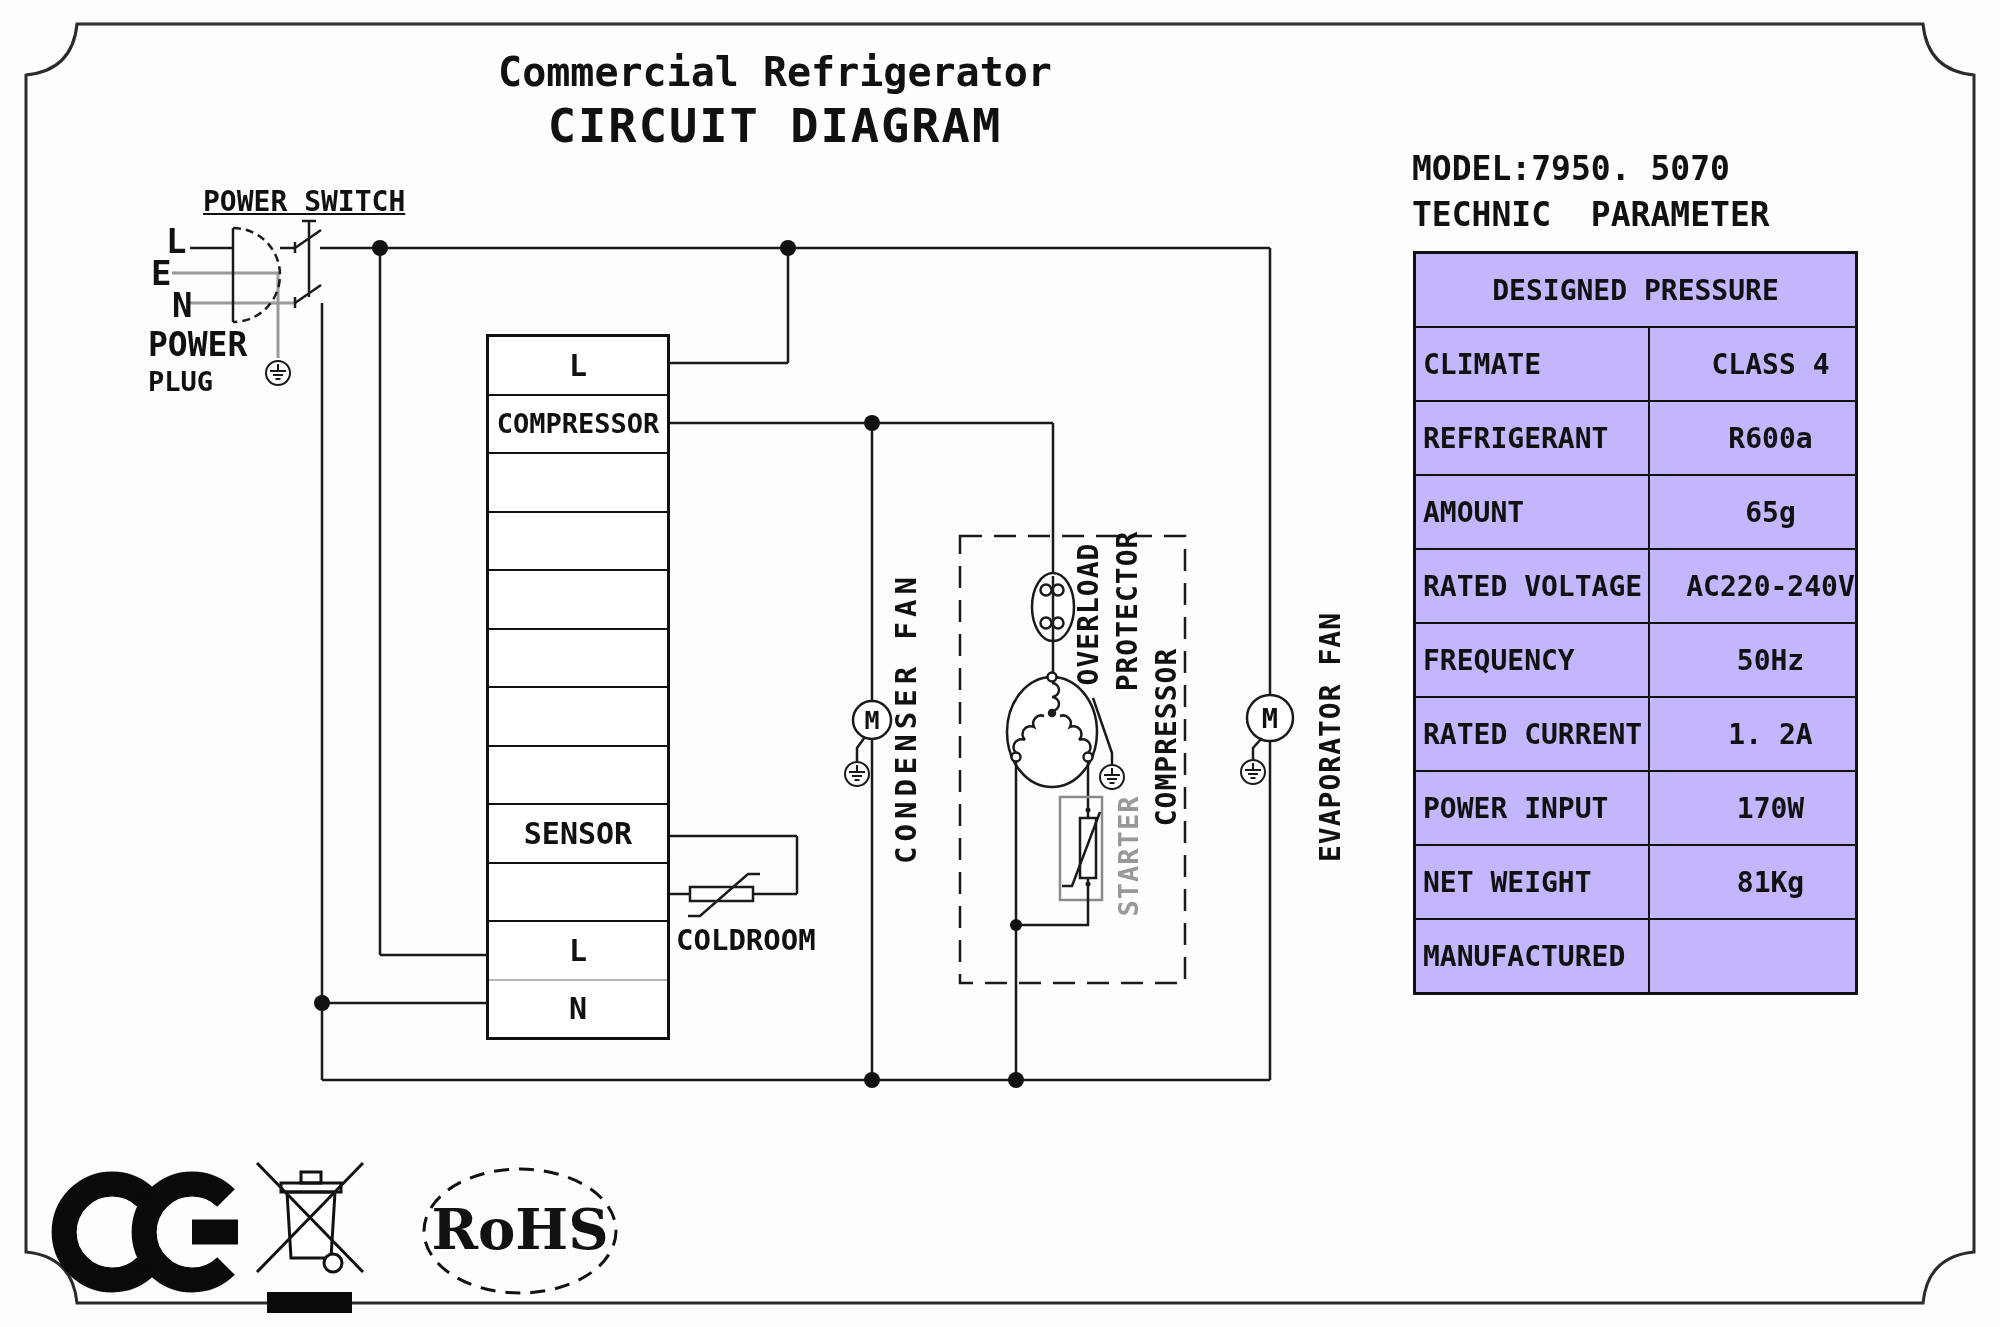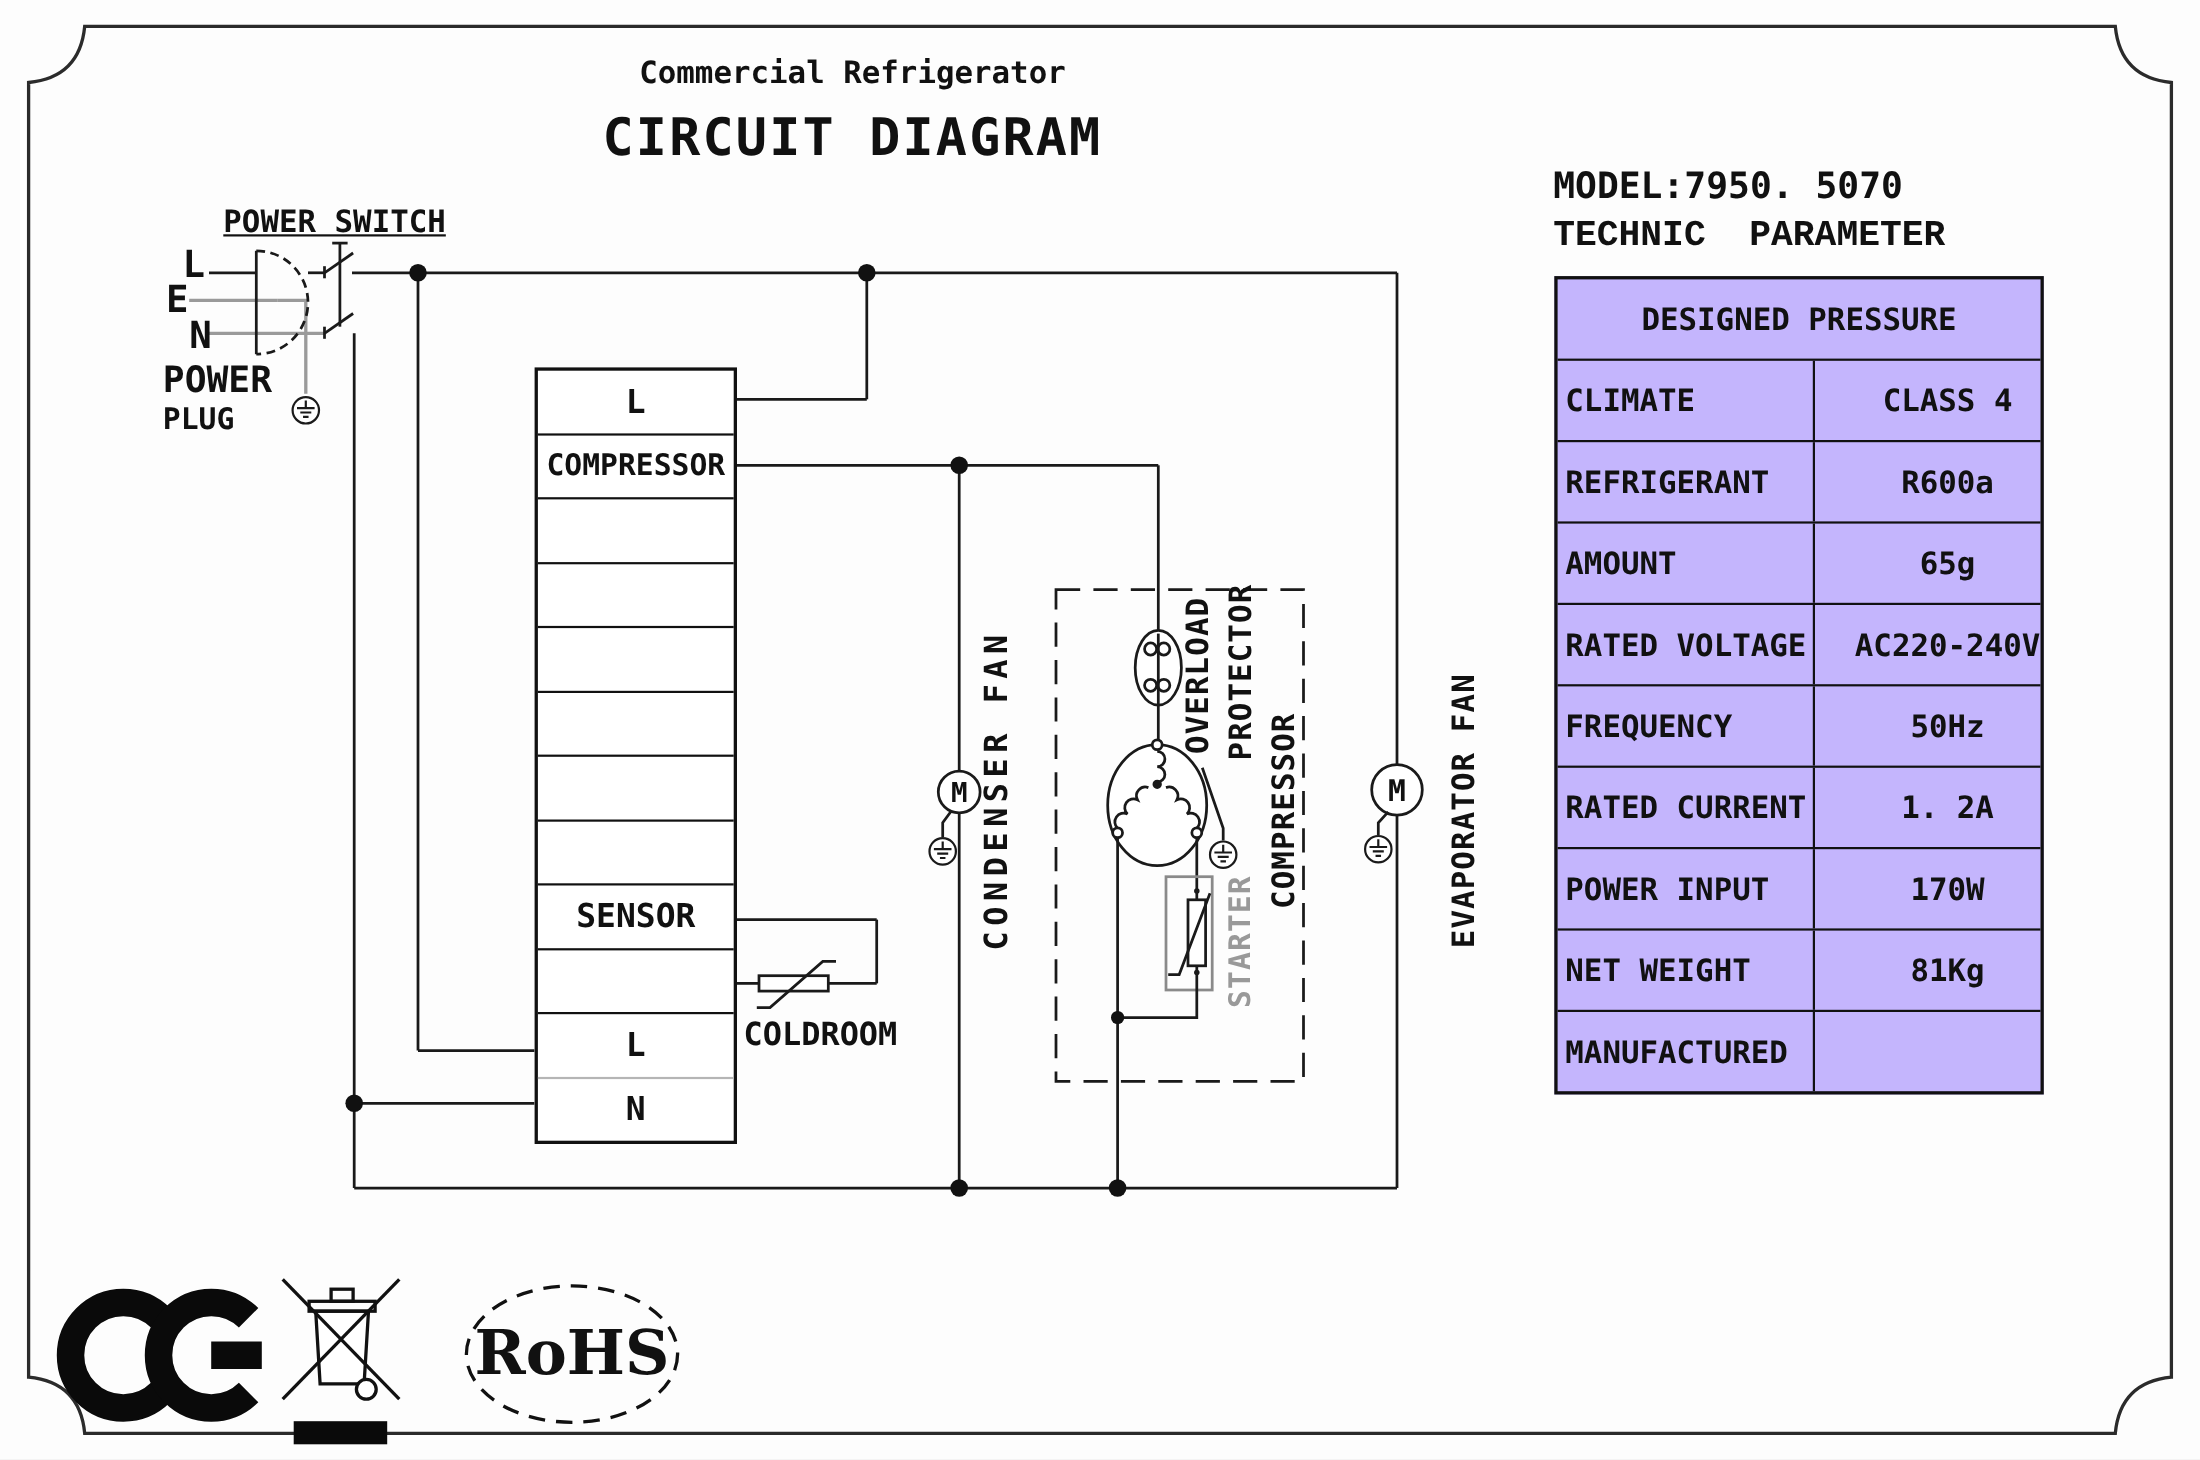--- a/index.html
+++ b/index.html
@@ -2,31 +2,31 @@
 <html><head>
 <meta charset="utf-8">
 <style>
   html,body{margin:0;padding:0;background:#e8e8e8;}
   .stage{
     position:relative;width:2000px;height:1327px;background:#fdfdfd;overflow:hidden;
     font-family:"DejaVu Sans Mono","Liberation Mono",monospace;color:#111;
   }
   .stage svg{position:absolute;left:0;top:0;}
   .lbl{position:absolute;white-space:pre;font-weight:bold;line-height:1;}
-  .title-sub{left:475px;top:52px;width:600px;text-align:center;font-size:28px;}
+  .title-sub{left:475px;top:52px;width:600px;text-align:center;font-size:40px;}
   .title-main{left:475px;top:102px;width:600px;text-align:center;font-size:47px;letter-spacing:2px;}
   .lbl-power-switch{left:203px;top:188px;font-size:28px;text-decoration:underline;}
   .lbl-pin-l{left:166px;top:224px;font-size:34px;}
   .lbl-pin-e{left:151px;top:256px;font-size:34px;}
   .lbl-pin-n{left:172px;top:288px;font-size:34px;}
   .lbl-power{left:148px;top:328px;font-size:33px;}
   .lbl-plug{left:148px;top:368px;font-size:27px;}
   .lbl-coldroom{left:676px;top:926px;font-size:29px;}
   .lbl-model{left:1412px;top:152px;font-size:33px;}
-  .lbl-technic{left:1412px;top:198px;font-size:33px;font-family:Liberation Mono, monospace;}
+  .lbl-technic{left:1412px;top:198px;font-size:33px;}
   .rot{position:absolute;white-space:pre;font-weight:bold;font-size:28px;letter-spacing:1px;
        transform:translate(-50%,-50%) rotate(-90deg);line-height:1;}
   .rot-condenser{left:906px;top:718px;letter-spacing:5px;font-size:29px;}
   .rot-overload{left:1089px;top:614px;}
   .rot-protector{left:1128px;top:611px;}
   .rot-compressor{left:1167px;top:737px;}
   .rot-starter{left:1128px;top:856px;color:#999;font-size:27px;}
   .rot-evaporator{left:1331px;top:737px;}
 
   

